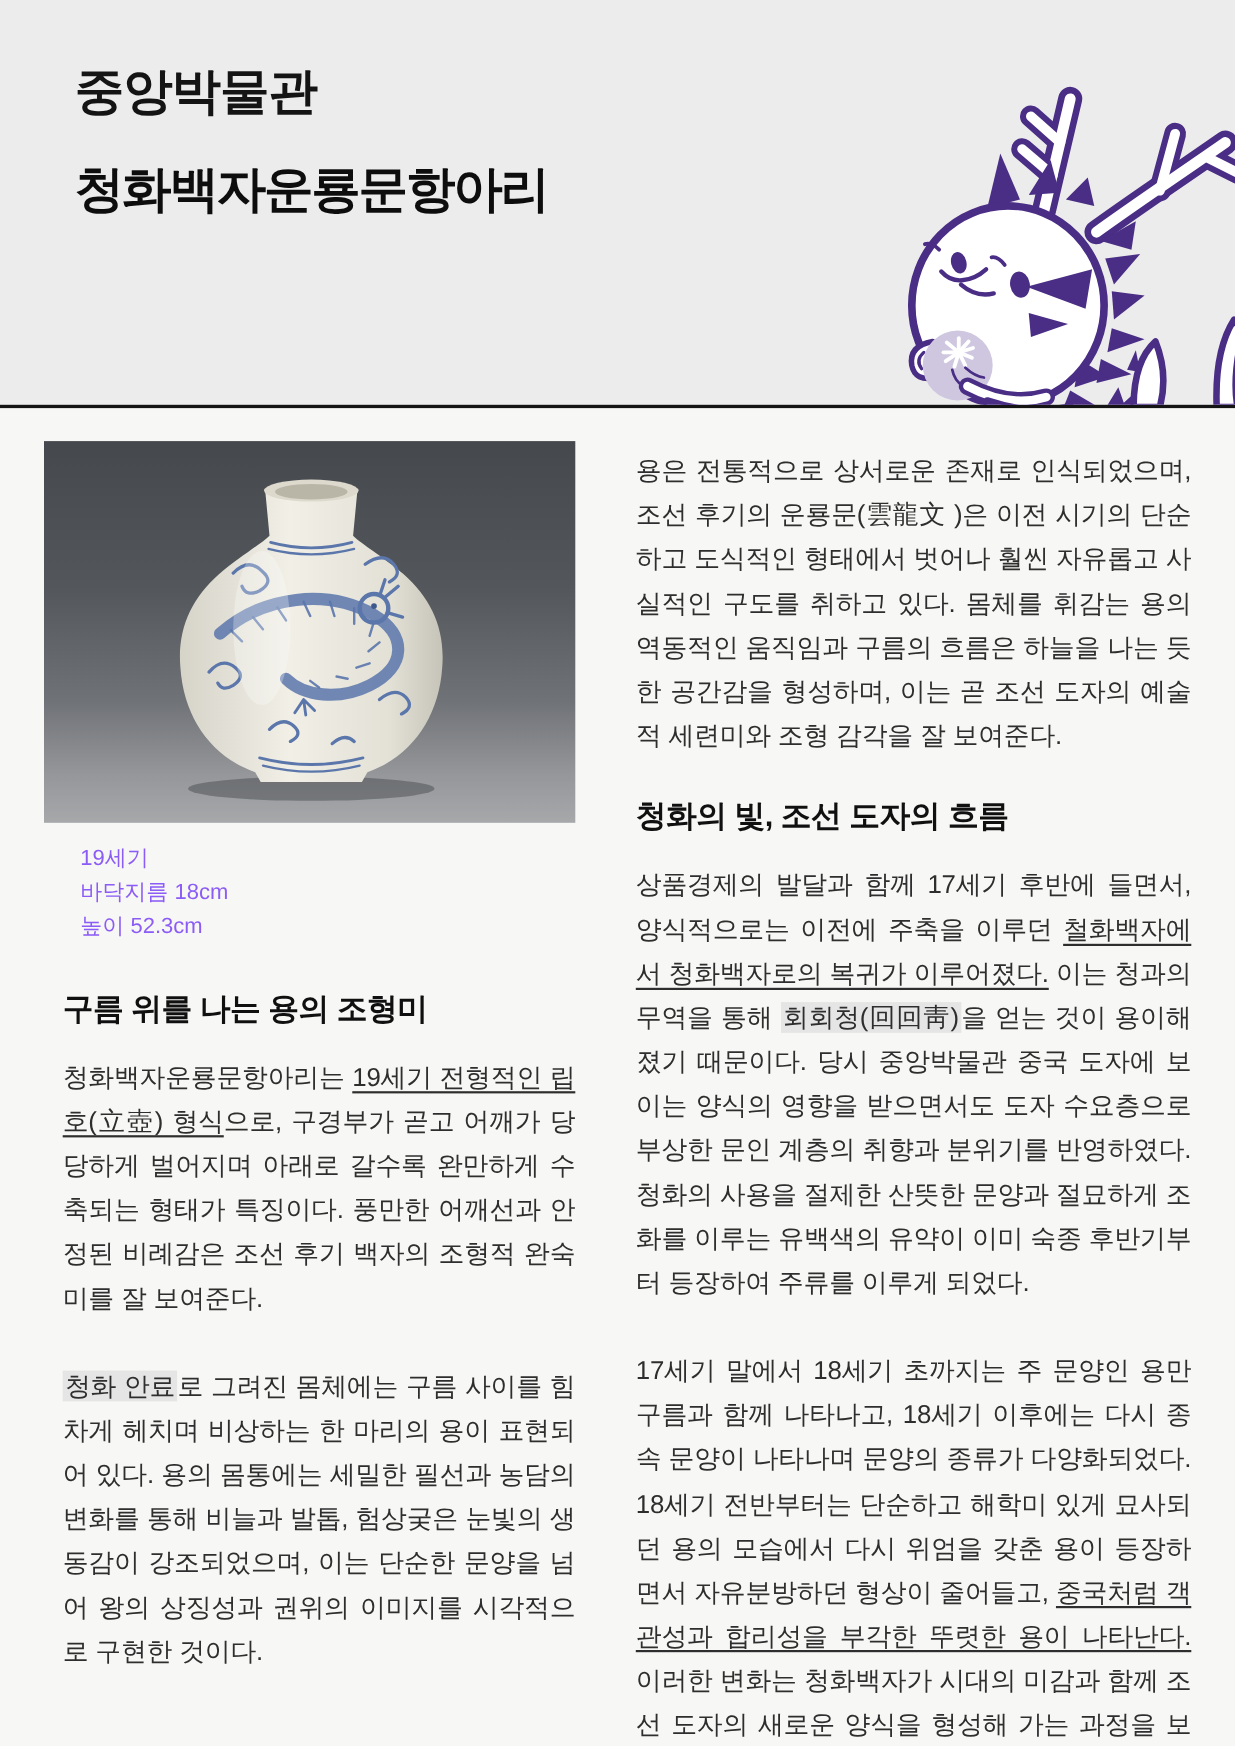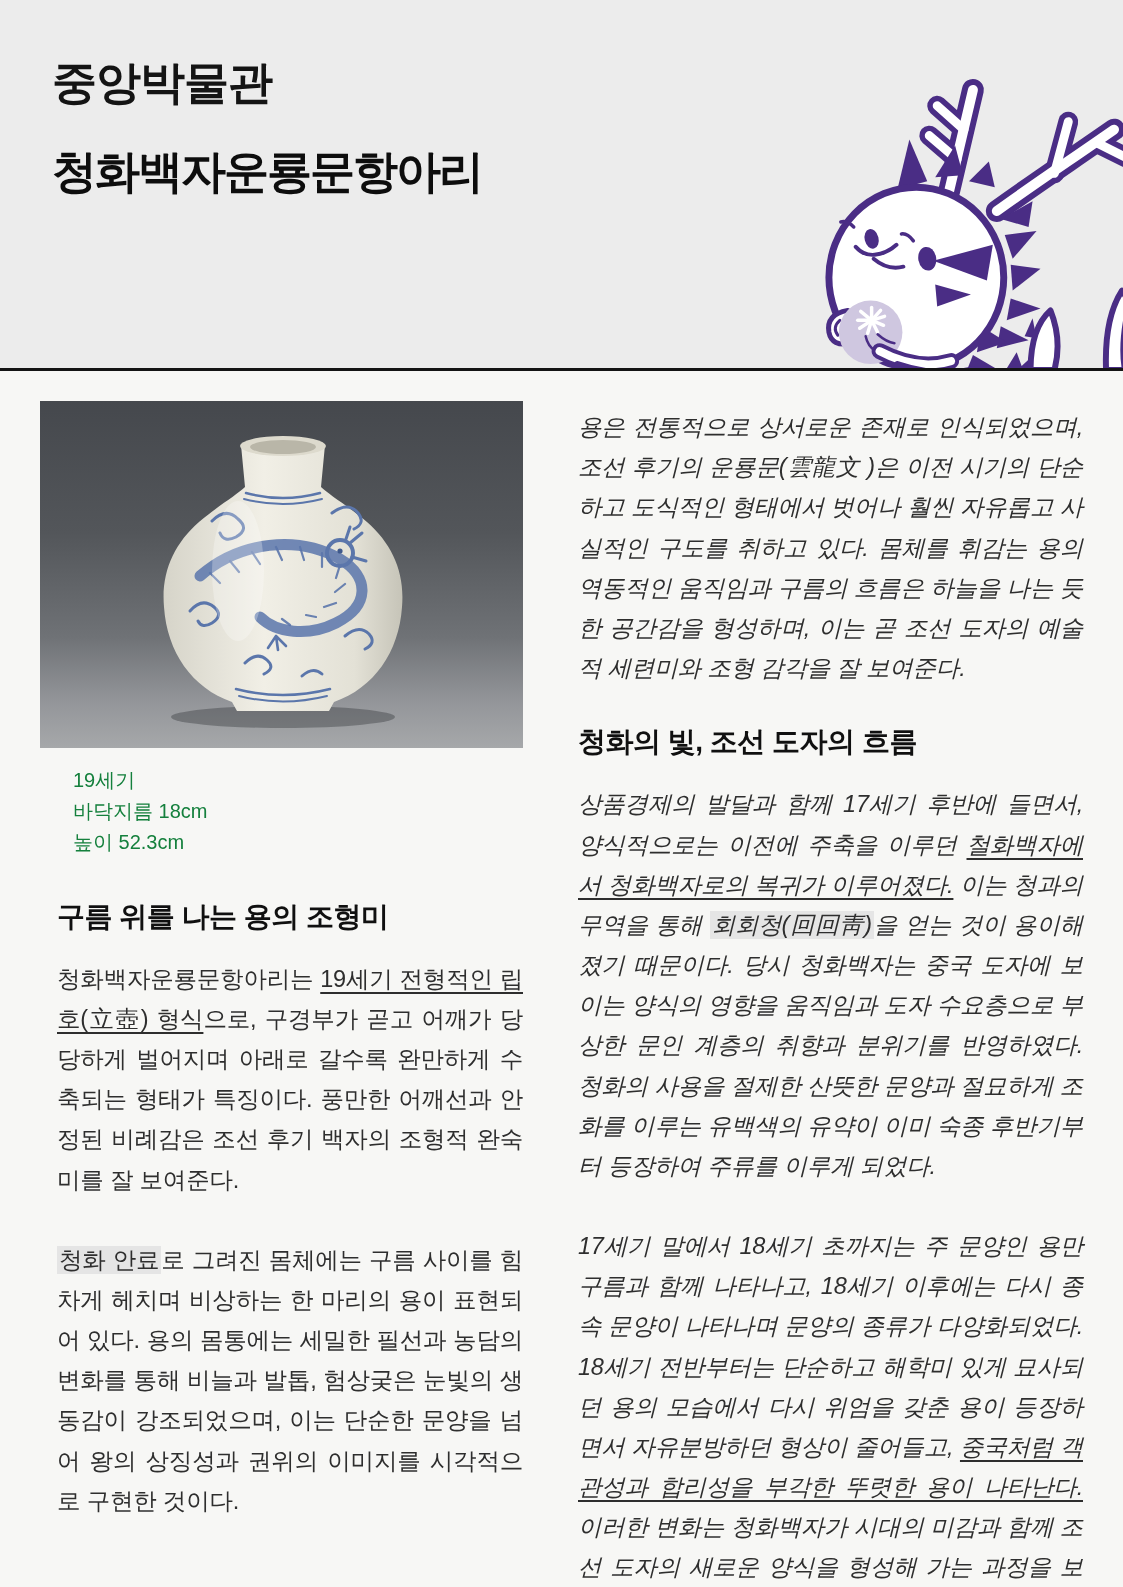--- a/index.html
+++ b/index.html
@@ -9,47 +9,47 @@
     font-family:"Liberation Sans","DejaVu Sans",sans-serif;
     color:#2d2d2d;
     overflow:hidden;
     position:relative;
   }
   
   .header{
     position:relative;height:368px;background:#ececec;
     border-bottom:3px solid #141414;overflow:hidden;box-sizing:content-box;
   }
-  .header-text{position:absolute;left:52px;top:60px;}
+  .header-text{position:absolute;left:68px;top:60px;}
   .kicker{font-size:45px;font-weight:700;color:#141414;line-height:1.04;letter-spacing:-1px;}
   .kicker.second{margin-top:40px;}
   .main-title{margin:42px 0 12px 0;font-size:45px;font-weight:900;letter-spacing:-2px;color:#0d0d0d;line-height:1;text-align:center;}
   .mascot{position:absolute;top:70px;right:-8px;width:330px;height:301px;}
   
   .content{
     display:grid;grid-template-columns:483px 505px;column-gap:55px;
     padding:30px 40px 0 40px;align-items:start;
   }
   .photo{
     margin:0;width:483px;height:347px;position:relative;overflow:hidden;
     background:linear-gradient(180deg,#45484d 0%,#53565a 38%,#6f7276 68%,#94969a 87%,#a6a8aa 100%);
   }
   .photo svg{position:absolute;left:0;top:0;}
-  .caption{margin:17px 0 0 33px;font-size:20px;line-height:1.56;color:#15803d;}
+  .caption{margin:17px 0 0 33px;font-size:20px;line-height:1.56;color:#8b5cf6;}
   .section-heading{
     font-size:28px;font-weight:800;color:#101010;letter-spacing:-0.5px;
     margin:42px 0 0 17px;line-height:1.15;
   }
   .col-right .section-heading{margin:38px 0 0 0;}
   .body-text{
     font-size:23.5px;line-height:1.71;text-align:justify;color:#2e2e2e;
     letter-spacing:-0.2px;margin:26px 0 0 17px;
   }
   .body-text + .body-text{margin-top:40px;}
-  .col-right .body-text{margin-left:0;font-style:italic;}
+  .col-right .body-text{margin-left:0;}
   .col-right .body-text.first{margin-top:6px;}
   .u{text-decoration:underline;text-underline-offset:5px;text-decoration-thickness:1.5px;}
   .hl{background:#e5e5e5;padding:1px 2px;}
 </style>
 </head>
 <body>
 
 <header class="header">
   <div class="header-text">
     <div class="kicker">중앙박물관</div>
@@ -190,17 +190,17 @@
     <p class="body-text"><span>청화백자운룡문항아리는 </span><span class="u">19세기 전형적인 립호(立壺) 형식</span><span>으로, 구경부가 곧고 어깨가 당당하게 벌어지며 아래로 갈수록 완만하게 수축되는 형태가 특징이다. 풍만한 어깨선과 안정된 비례감은 조선 후기 백자의 조형적 완숙미를 잘 보여준다.</span></p>
 
     <p class="body-text"><span class="hl">청화 안료</span><span>로 그려진 몸체에는 구름 사이를 힘차게 헤치며 비상하는 한 마리의 용이 표현되어 있다. 용의 몸통에는 세밀한 필선과 농담의 변화를 통해 비늘과 발톱, 험상궂은 눈빛의 생동감이 강조되었으며, 이는 단순한 문양을 넘어 왕의 상징성과 권위의 이미지를 시각적으로 구현한 것이다.</span></p>
   </section>
 
   <section class="col-right">
     <p class="body-text first">용은 전통적으로 상서로운 존재로 인식되었으며, 조선 후기의 운룡문(雲龍文 )은 이전 시기의 단순하고 도식적인 형태에서 벗어나 훨씬 자유롭고 사실적인 구도를 취하고 있다. 몸체를 휘감는 용의 역동적인 움직임과 구름의 흐름은 하늘을 나는 듯한 공간감을 형성하며, 이는 곧 조선 도자의 예술적 세련미와 조형 감각을 잘 보여준다.</p>
 
     <h2 class="section-heading">청화의 빛, 조선 도자의 흐름</h2>
 
-    <p class="body-text"><span>상품경제의 발달과 함께 17세기 후반에 들면서, 양식적으로는 이전에 주축을 이루던 </span><span class="u">철화백자에서 청화백자로의 복귀가 이루어졌다.</span><span> 이는 청과의 무역을 통해 </span><span class="hl">회회청(回回靑)</span><span>을 얻는 것이 용이해졌기 때문이다. 당시 청화백자는 중국 도자에 보이는 양식의 영향을 움직임과 도자 수요층으로 부상한 문인 계층의 취향과 분위기를 반영하였다. 청화의 사용을 절제한 산뜻한 문양과 절묘하게 조화를 이루는 유백색의 유약이 이미 숙종 후반기부터 등장하여 주류를 이루게 되었다.</span></p>
+    <p class="body-text"><span>상품경제의 발달과 함께 17세기 후반에 들면서, 양식적으로는 이전에 주축을 이루던 </span><span class="u">철화백자에서 청화백자로의 복귀가 이루어졌다.</span><span> 이는 청과의 무역을 통해 </span><span class="hl">회회청(回回靑)</span><span>을 얻는 것이 용이해졌기 때문이다. 당시 중앙박물관 중국 도자에 보이는 양식의 영향을 받으면서도 도자 수요층으로 부상한 문인 계층의 취향과 분위기를 반영하였다. 청화의 사용을 절제한 산뜻한 문양과 절묘하게 조화를 이루는 유백색의 유약이 이미 숙종 후반기부터 등장하여 주류를 이루게 되었다.</span></p>
 
     <p class="body-text"><span>17세기 말에서 18세기 초까지는 주 문양인 용만 구름과 함께 나타나고, 18세기 이후에는 다시 종속 문양이 나타나며 문양의 종류가 다양화되었다. 18세기 전반부터는 단순하고 해학미 있게 묘사되던 용의 모습에서 다시 위엄을 갖춘 용이 등장하면서 자유분방하던 형상이 줄어들고, </span><span class="u">중국처럼 객관성과 합리성을 부각한 뚜렷한 용이 나타난다.</span><span> 이러한 변화는 청화백자가 시대의 미감과 함께 조선 도자의 새로운 양식을 형성해 가는 과정을 보여준다.</span></p>
   </section>
 </main>
 
 </body></html>

